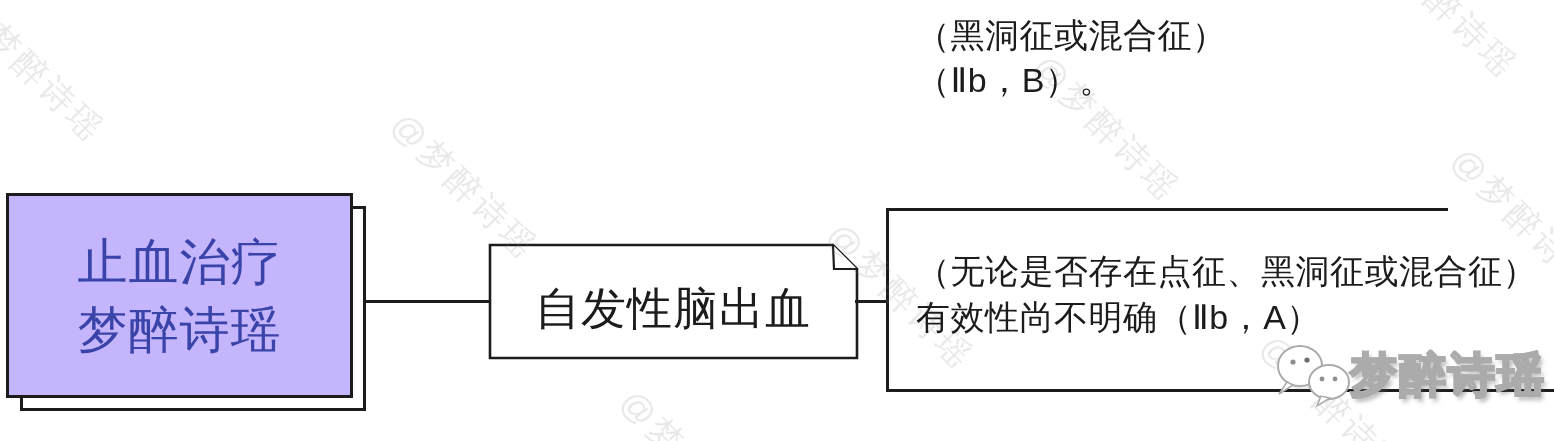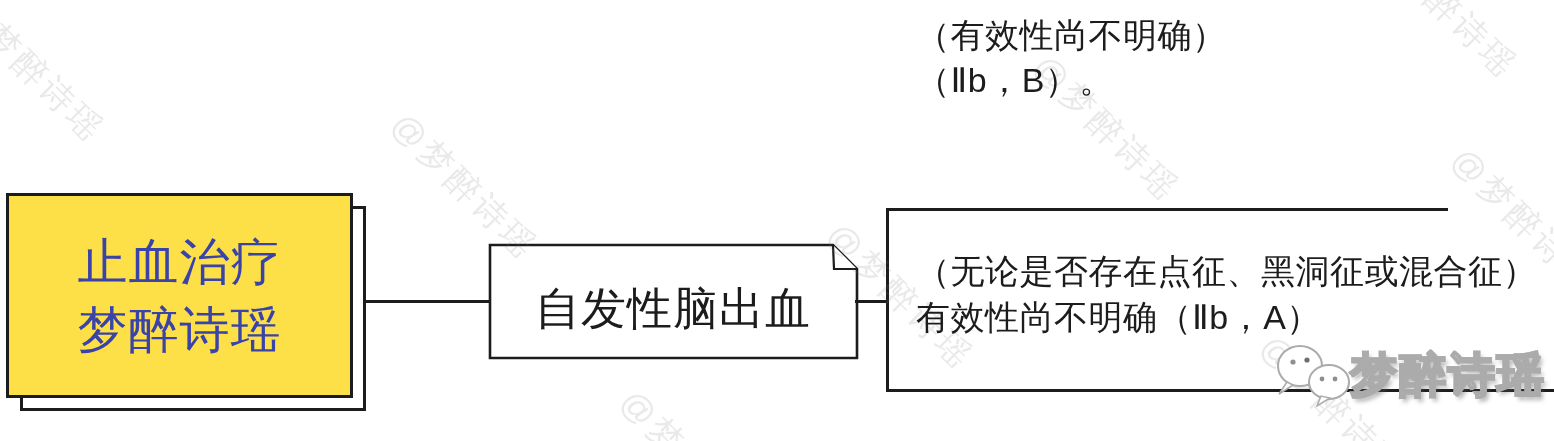--- a/index.html
+++ b/index.html
@@ -14,21 +14,21 @@
     color:#7d7d7d; opacity:0.16; transform:rotate(45deg); transform-origin:0 0;
     z-index:5; pointer-events:none;
   }
   
   .root-shadow {
     position:absolute; left:20px; top:206px; width:346px; height:205px;
     border:3px solid #1c1c1c; background:#ffffff; z-index:1;
   }
   .root-box {
     position:absolute; left:6px; top:193px; width:347px; height:205px;
-    border:3px solid #1c1c1c; background:#fde047; z-index:2;
+    border:3px solid #1c1c1c; background:#c4b5fd; z-index:2;
     display:flex; flex-direction:column; align-items:center; justify-content:center;
   }
   .root-box .line {
     font-size:50px; line-height:68px; letter-spacing:1px; color:#3a43a8; z-index:6;
   }
   
   .conn { position:absolute; height:3px; background:#1c1c1c; z-index:2; }
   .conn-left  { left:364px; top:300px; width:126px; }
   .conn-right { left:855px; top:300px; width:33px; }
   
@@ -82,21 +82,21 @@
 
   <svg class="doc-svg" viewBox="0 0 372 120">
     <path d="M2,3 H345 L369,27 V116 H2 Z" fill="#ffffff" stroke="#1c1c1c" stroke-width="2.6" stroke-linejoin="miter"></path>
     <path d="M345,3 L346,27 L369,27" fill="#ffffff" stroke="#1c1c1c" stroke-width="2.2" stroke-linejoin="miter"></path>
   </svg>
   <div class="doc-label">自发性脑出血</div>
 
   <div class="conn conn-right"></div>
 
   <div class="note note-top">
-    <div>（有效性尚不明确）</div>
+    <div>（黑洞征或混合征）</div>
     <div>（Ⅱb，B）。</div>
   </div>
 
   <div class="rec-left"></div>
   <div class="rec-top"></div>
   <div class="rec-bottom"></div>
   <div class="note note-bottom">
     <div>（无论是否存在点征、黑洞征或混合征）</div>
     <div>有效性尚不明确（Ⅱb，A）</div>
   </div>

